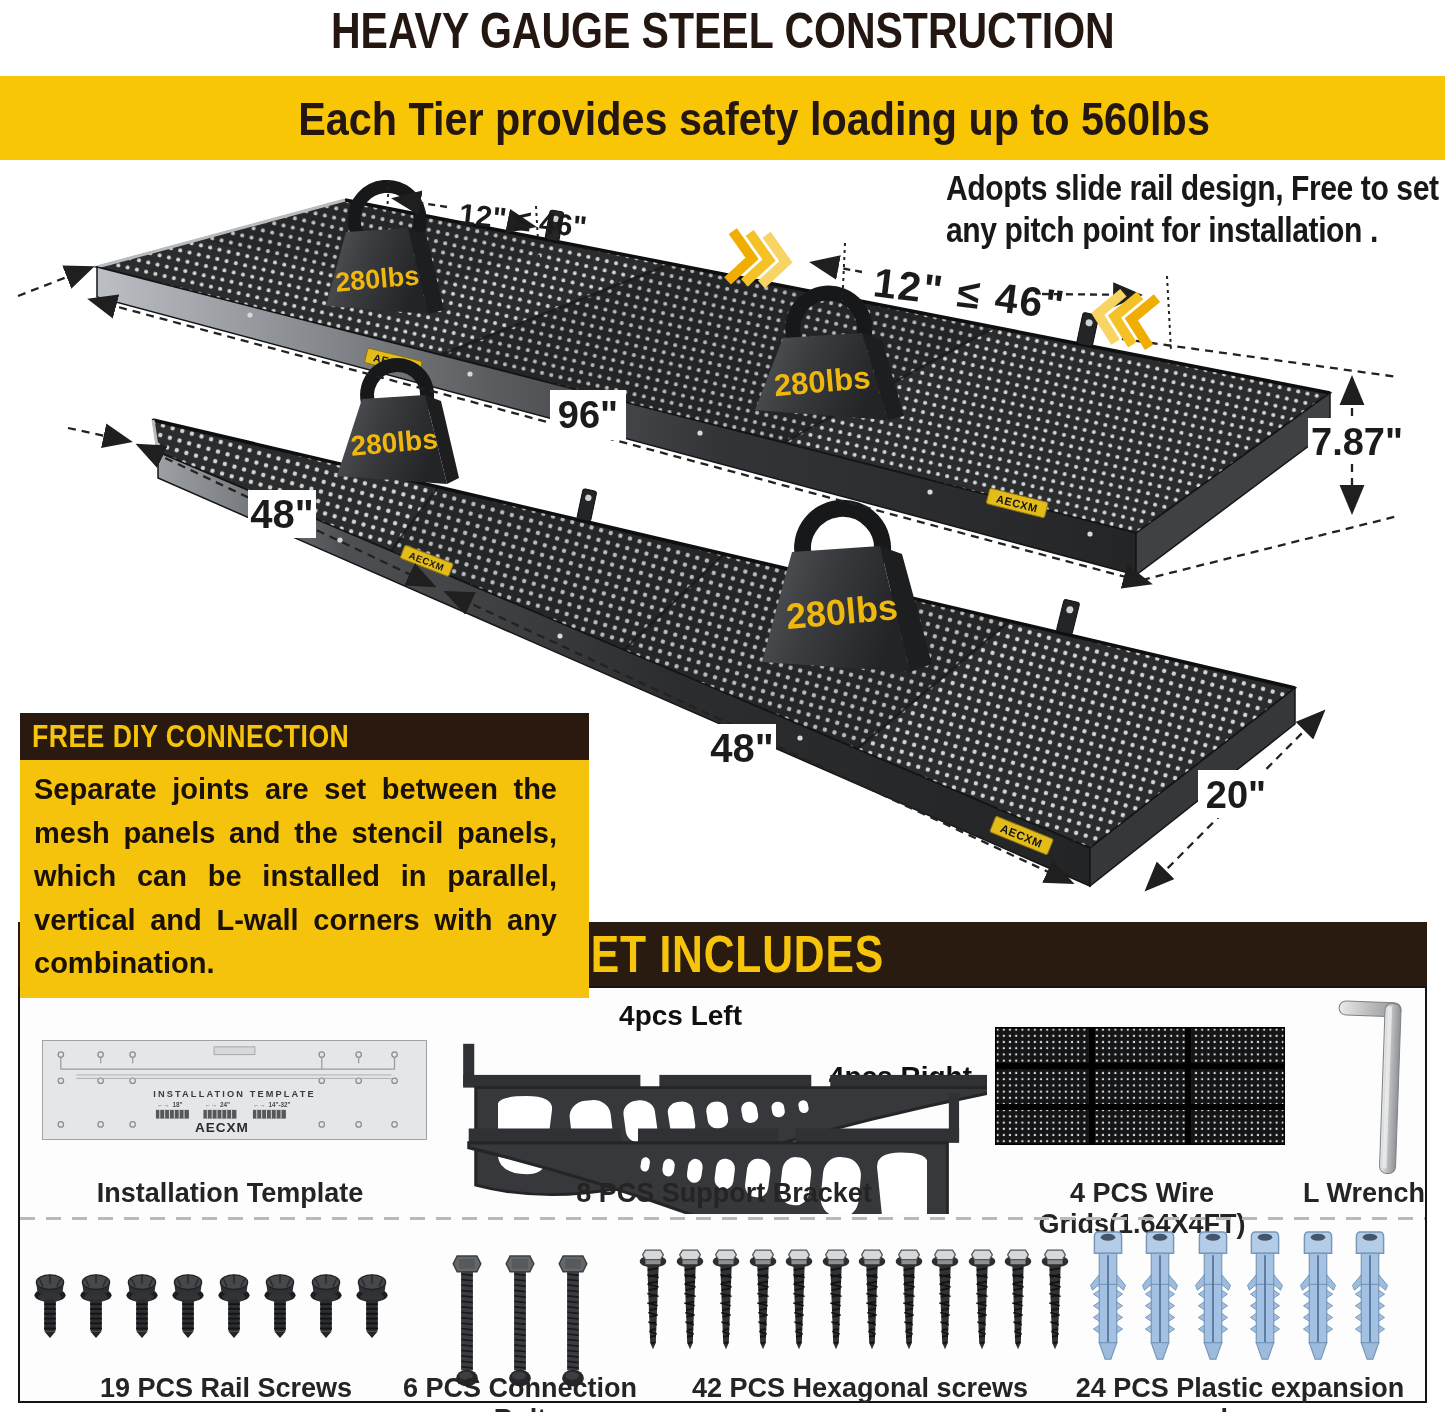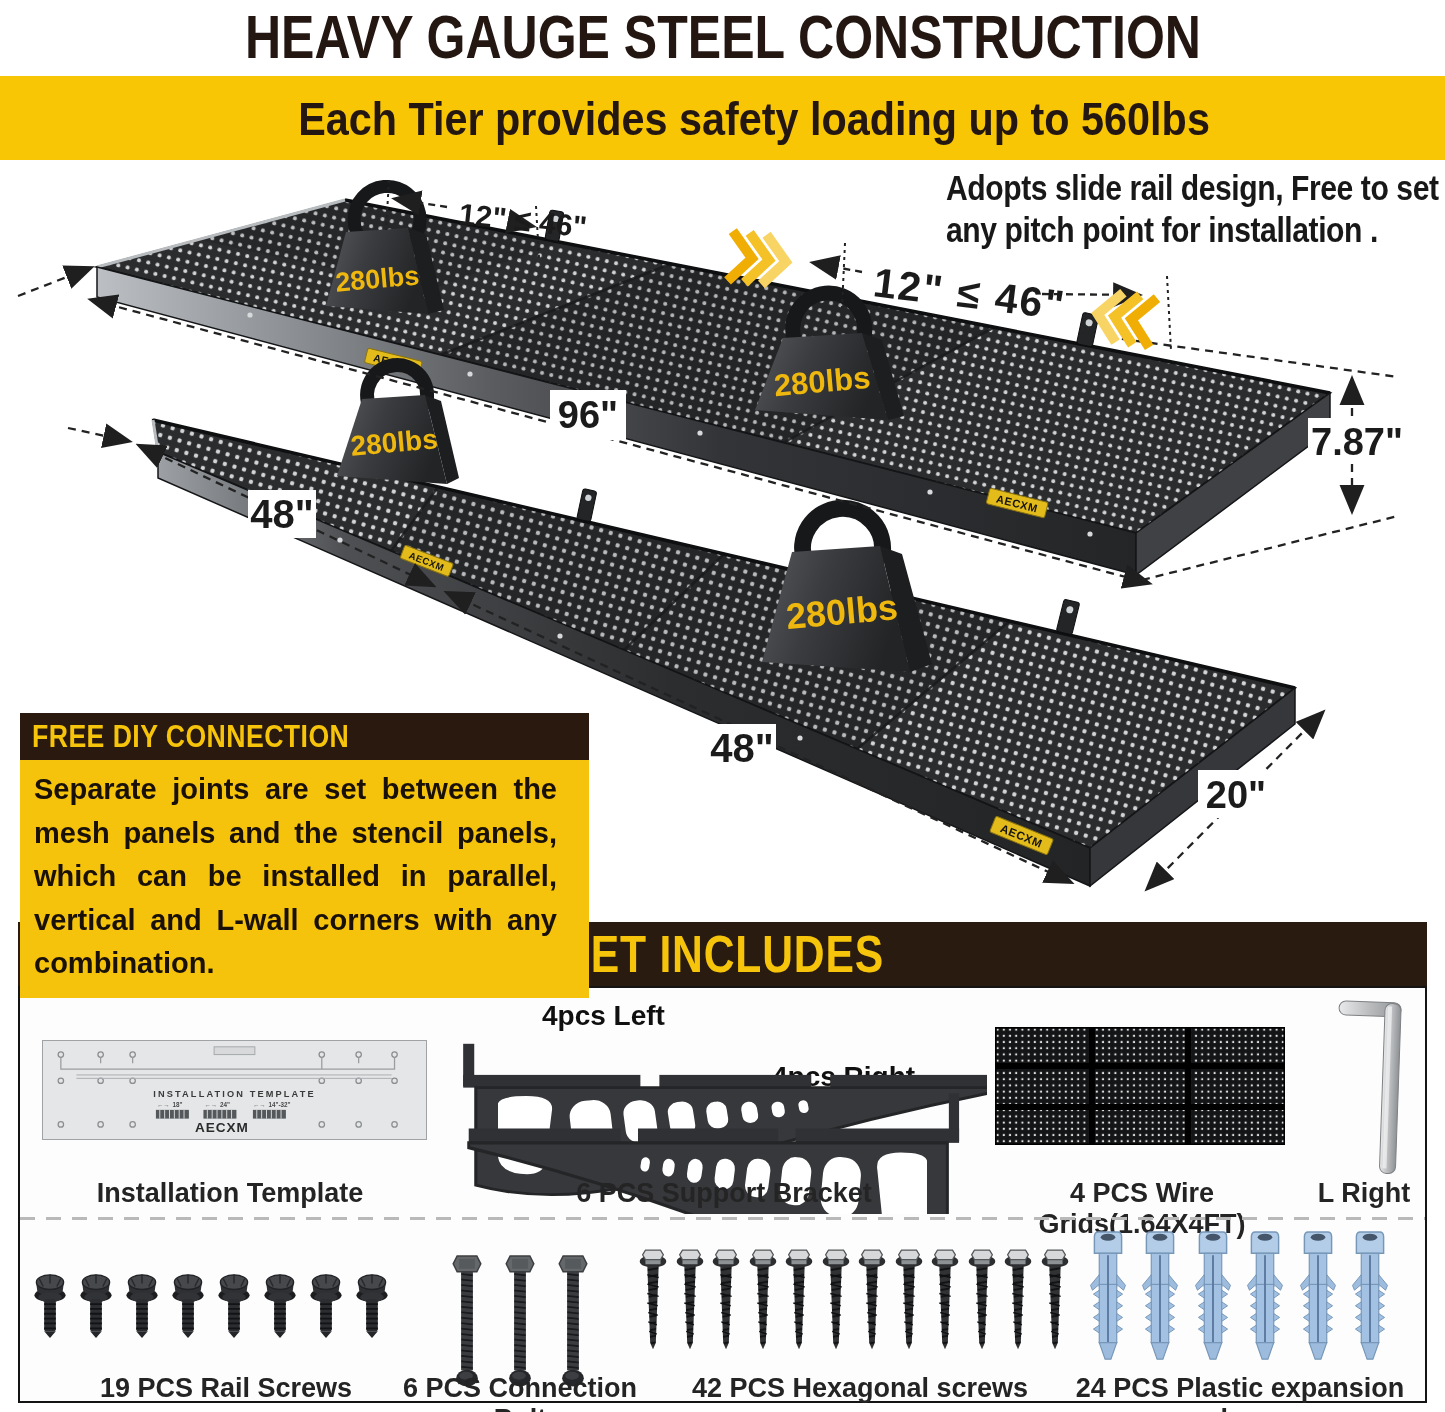--- a/index.html
+++ b/index.html
@@ -3,21 +3,21 @@
 <meta charset="utf-8">
 <style>
   html,body{margin:0;padding:0;background:#fff;}
   body{font-family:"Liberation Sans",sans-serif;}
   #canvas{position:relative;width:1445px;height:1412px;background:#fff;overflow:hidden;}
   .cx{display:inline-block;transform:scaleX(.82);transform-origin:center;white-space:nowrap;}
   .cx88{display:inline-block;transform:scaleX(.88);transform-origin:center;white-space:nowrap;}
   .cxl{display:inline-block;transform:scaleX(.86);transform-origin:left center;white-space:nowrap;}
 
   .title{position:absolute;left:0;top:2px;width:1445px;text-align:center;
-         font-size:61px;font-weight:bold;color:#241712;letter-spacing:0;}
+         font-size:50px;font-weight:bold;color:#241712;letter-spacing:0;}
   .banner{position:absolute;left:0;top:76px;width:1445px;height:84px;background:#F9C606;
           display:flex;align-items:center;justify-content:center;padding-left:32px;}
   .banner-text{font-size:47px;font-weight:bold;color:#241712;}
 
   .note{position:absolute;left:946px;top:167px;width:498px;font-size:35px;font-weight:600;
         color:#181818;line-height:1.2;letter-spacing:-.5px;}
 
   svg.art{position:absolute;left:0;top:160px;width:1445px;height:760px;}
 
   .diy{position:absolute;left:20px;top:713px;width:569px;z-index:5;}
@@ -28,21 +28,21 @@
 
   .set-banner{position:absolute;left:18px;top:922px;width:1409px;height:64px;background:#2A1B10;
               display:flex;align-items:center;justify-content:center;}
   .set-banner span{font-size:52px;font-weight:bold;color:#F6C40A;letter-spacing:1px;}
 
   .parts{position:absolute;left:18px;top:986px;width:1405px;height:413px;background:#fdfdfd;
          border:2px solid #141414;}
   .plate{position:absolute;left:22px;top:52px;width:385px;height:100px;background:#e4e6e7;
          border:1.5px solid #9fa3a6;box-sizing:border-box;}
   .caption{position:absolute;text-align:center;font-size:27px;font-weight:bold;color:#242424;}
-  .sublabel{position:absolute;text-align:left;font-size:28px;font-weight:bold;color:#101010;}
+  .sublabel{position:absolute;text-align:right;font-size:28px;font-weight:bold;color:#101010;}
   .sep{position:absolute;left:0;top:229px;width:100%;height:3px;
        background:repeating-linear-gradient(90deg,#b9b9b9 0 15px,transparent 15px 26px);}
   .itemrow{position:absolute;display:flex;justify-content:space-between;}
   .itemrow svg{display:block;}
   .abs{position:absolute;}
 </style>
 </head>
 <body>
 
 <svg width="0" height="0" style="position:absolute" aria-hidden="true">
@@ -385,41 +385,41 @@
       </svg>
     </div>
     <div class="caption" style="left:30px;top:190px;width:360px">Installation Template</div>
 
     <div class="sublabel" style="left:522px;top:12px;width:200px">4pcs Left</div>
     <div class="sublabel" style="left:752px;top:73px;width:200px">4pcs Right</div>
     <svg class="abs" style="left:437px;top:16px" width="530" height="210" viewBox="0 0 530 210">
       <use href="#sym-brk" transform="translate(3,28) scale(1.03,0.92)"></use>
       <use href="#sym-brk" transform="translate(505,76) scale(-0.95,1.04)"></use>
     </svg>
-    <div class="caption" style="left:504px;top:190px;width:400px">6 PCS Support Bracket</div>
+    <div class="caption" style="left:504px;top:190px;width:400px">8 PCS Support Bracket</div>
 
     <svg class="abs" style="left:975px;top:39px" width="290" height="118" viewBox="0 0 290 118">
       <rect width="290" height="118" fill="#141516"></rect>
       <rect width="290" height="118" fill="url(#wgp)"></rect>
       <rect x="94" y="0" width="6" height="118" fill="#000"></rect>
         <rect x="190" y="0" width="6" height="118" fill="#000"></rect>
       <rect x="0" y="36" width="290" height="6" fill="#000"></rect>
         <rect x="0" y="77" width="290" height="6" fill="#000"></rect>
       <rect x="0" y="0" width="290" height="118" fill="none" stroke="#000" stroke-width="3"></rect>
     </svg>
     <div class="caption" style="left:952px;top:190px;width:340px">4 PCS Wire Grids(1.64X4FT)</div>
 
     <svg class="abs" style="left:1315px;top:12px" width="85" height="178" viewBox="0 0 85 178">
       <g transform="rotate(2 40 10)">
         <rect x="4" y="2" width="62" height="14" rx="7" fill="url(#silver)" stroke="#7e8184" stroke-width="1"></rect>
         <rect x="50" y="3" width="16" height="170" rx="7" fill="url(#silver)" stroke="#7e8184" stroke-width="1"></rect>
         <rect x="53" y="6" width="4" height="162" fill="#f2f3f4" opacity=".7"></rect>
       </g>
     </svg>
-    <div class="caption" style="left:1264px;top:190px;width:160px">L Right</div>
+    <div class="caption" style="left:1264px;top:190px;width:160px">L Wrench</div>
 
     <div class="sep"></div>
 
     <div class="itemrow" style="left:10px;top:282px;width:362px;height:70px">
       <svg width="40" height="70" viewBox="0 0 40 72">
           <use href="#sym-rail"></use>
         </svg>
     <svg width="40" height="70" viewBox="0 0 40 72">
           <use href="#sym-rail"></use>
         </svg>

